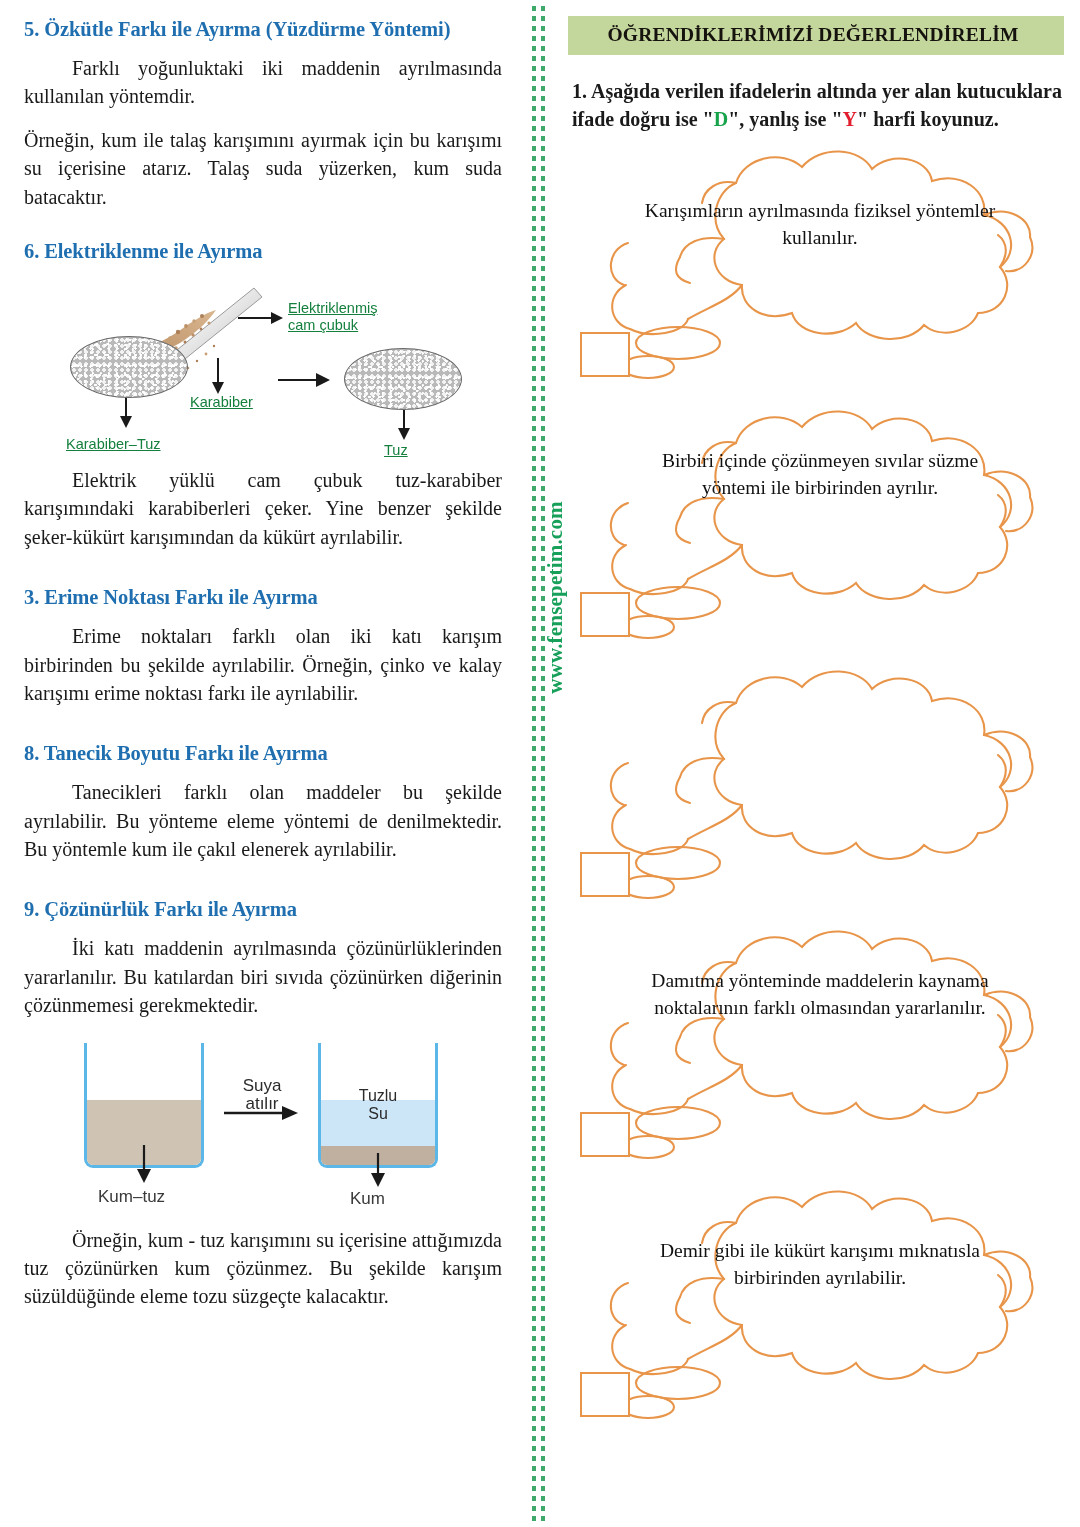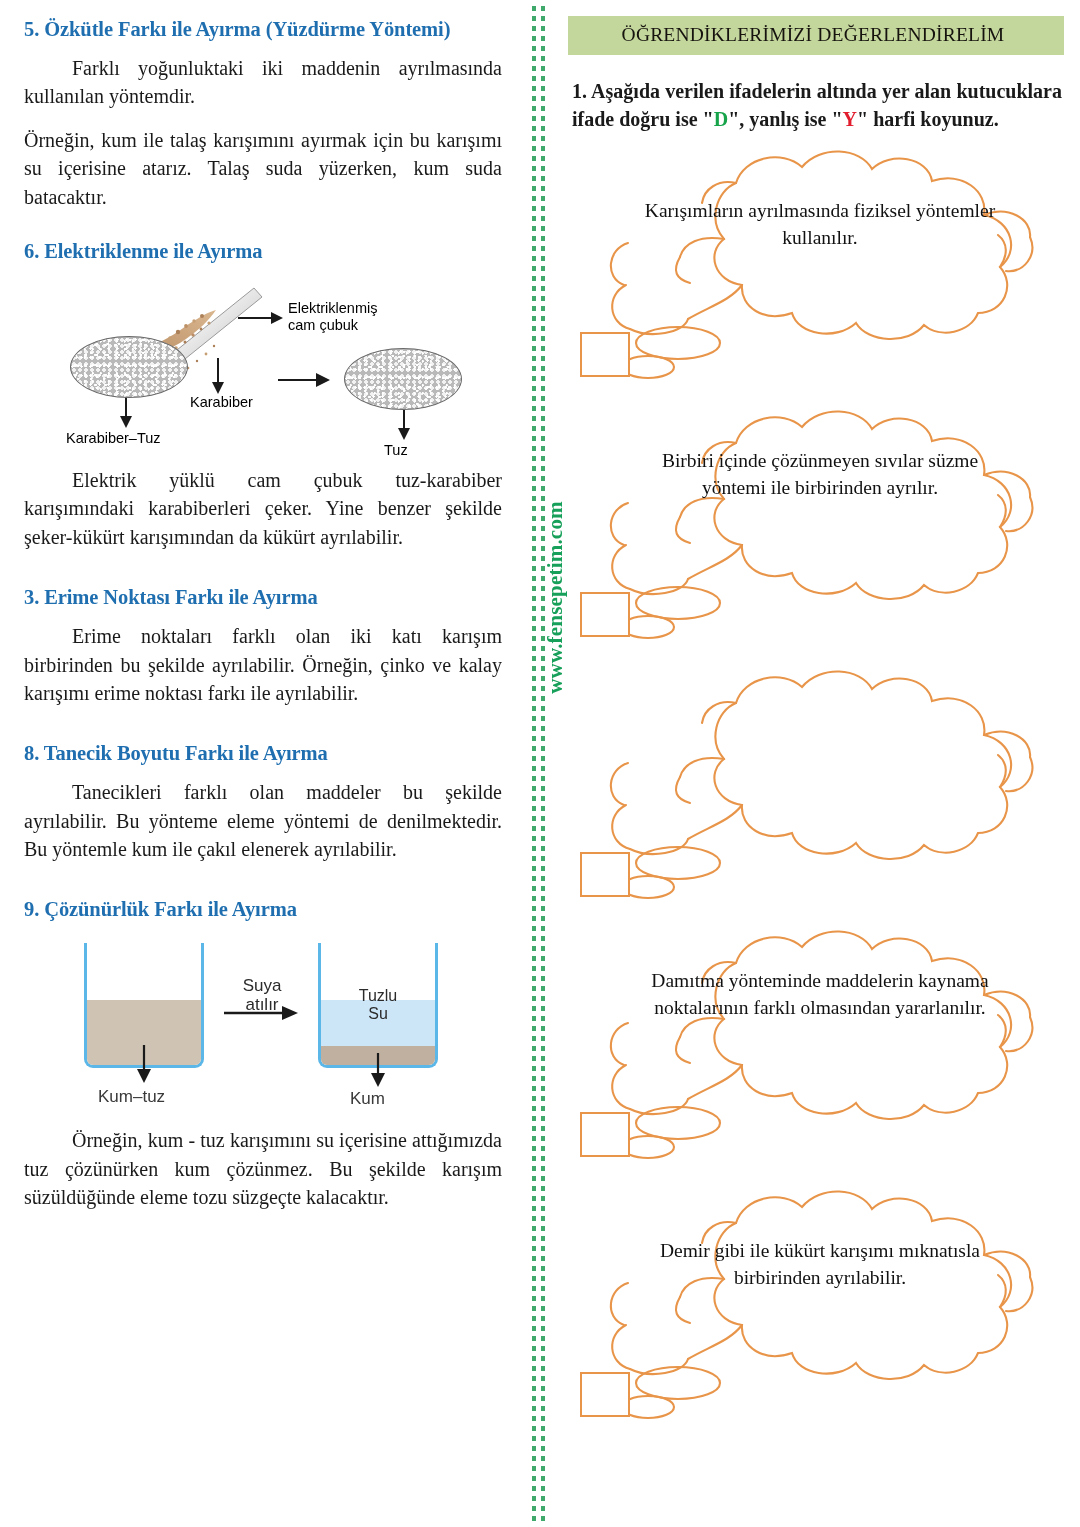--- a/index.html
+++ b/index.html
@@ -41,23 +41,24 @@
   .body-p.indent { text-indent: 48px; }
   .spacer-14 { height: 14px; }
   .spacer-20 { height: 20px; }
 
   
   .fig-electro { position: relative; width: 460px; height: 180px; margin: 8px 0 10px 42px; }
   .fig-label {
     position: absolute;
     font-family: "Liberation Sans", sans-serif;
     font-size: 14.5px;
-    color: #000000;
+    color: #15803d;
     line-height: 1.18;
     white-space: pre-line;
+    text-decoration: underline;
   }
   .ellipse-mix, .ellipse-salt {
     position: absolute;
     border: 1.4px solid #6b6b6b;
     border-radius: 50%;
     background:
       radial-gradient(circle at 18% 28%, #ffffff 0 1.1px, transparent 1.3px),
       radial-gradient(circle at 33% 62%, #ffffff 0 1.1px, transparent 1.3px),
       radial-gradient(circle at 57% 22%, #ffffff 0 1.1px, transparent 1.3px),
       radial-gradient(circle at 72% 55%, #ffffff 0 1.1px, transparent 1.3px),
@@ -141,21 +142,21 @@
   .col-right {
     width: 524px;
     margin-left: 26px;
     padding: 16px 14px 0 14px;
     position: relative;
   }
   .eval-banner {
     background: #C3D69B;
     color: #16130f;
     font-family: "Liberation Serif", serif;
-    font-weight: normal;
+    font-weight: bold;
     font-size: 19.5px;
     text-align: center;
     padding: 8px 12px 9px 6px;
     letter-spacing: 0.2px;
   }
   .instruction {
     font-family: "Liberation Serif", serif;
     font-weight: bold;
     font-size: 20px;
     line-height: 1.40;
@@ -269,39 +270,40 @@
           <polygon points="332,152 338,164 344,152" fill="#1a1a1a"></polygon>
         </g>
       </svg>
 
       <div class="ellipse-mix" style="left:4px; top:60px; width:118px; height:62px;"></div>
       <div class="ellipse-salt" style="left:278px; top:72px; width:118px; height:62px;"></div>
 
       <div class="fig-label" style="left:222px; top:24px;">Elektriklenmiş
 cam çubuk</div>
       <div class="fig-label" style="left:124px; top:118px;">Karabiber</div>
-      <div class="fig-label" style="left:0px; top:154px;">Karabiber–Tuz</div>
+      <div class="fig-label" style="left:0px; top:160px;">Karabiber–Tuz</div>
       <div class="fig-label" style="left:318px; top:166px;">Tuz</div>
     </div>
 
     <p class="body-p indent">Elektrik yüklü cam çubuk tuz-karabiber karışımındaki karabiberleri çeker. Yine benzer şekilde şeker-kükürt karışımından da kükürt ayrılabilir.</p>
 
     <div class="spacer-20"></div>
 
     <h2 class="sec-heading">3. Erime Noktası Farkı ile Ayırma</h2>
     <p class="body-p indent">Erime noktaları farklı olan iki katı karışım birbirinden bu şekilde ayrılabilir. Örneğin, çinko ve kalay karışımı erime noktası farkı ile ayrılabilir.</p>
 
     <div class="spacer-20"></div>
 
     <h2 class="sec-heading">8. Tanecik Boyutu Farkı ile Ayırma</h2>
     <p class="body-p indent">Tanecikleri farklı olan maddeler bu şekilde ayrılabilir. Bu yönteme eleme yöntemi de denilmektedir. Bu yöntemle kum ile çakıl elenerek ayrılabilir.</p>
 
     <div class="spacer-20"></div>
 
     <h2 class="sec-heading">9. Çözünürlük Farkı ile Ayırma</h2>
+    <p class="body-p indent">İki katı maddenin ayrılmasında çözünürlüklerinden yararlanılır. Bu katılardan biri sıvıda çözünürken diğerinin çözünmemesi gerekmektedir.</p>
 
     <div class="fig-beakers">
       <div class="beaker" style="left:0px; top:8px; width:120px; height:125px;">
         <div class="layer layer-sandsalt" style="bottom:0; height:65px;"></div>
       </div>
       <div class="beaker" style="left:234px; top:8px; width:120px; height:125px;">
         <div class="layer layer-water" style="bottom:0; height:65px;"></div>
         <div class="layer layer-sand" style="bottom:0; height:19px;"></div>
       </div>
       <div class="beaker-text" style="left:258px; top:52px; width:72px;">Tuzlu

